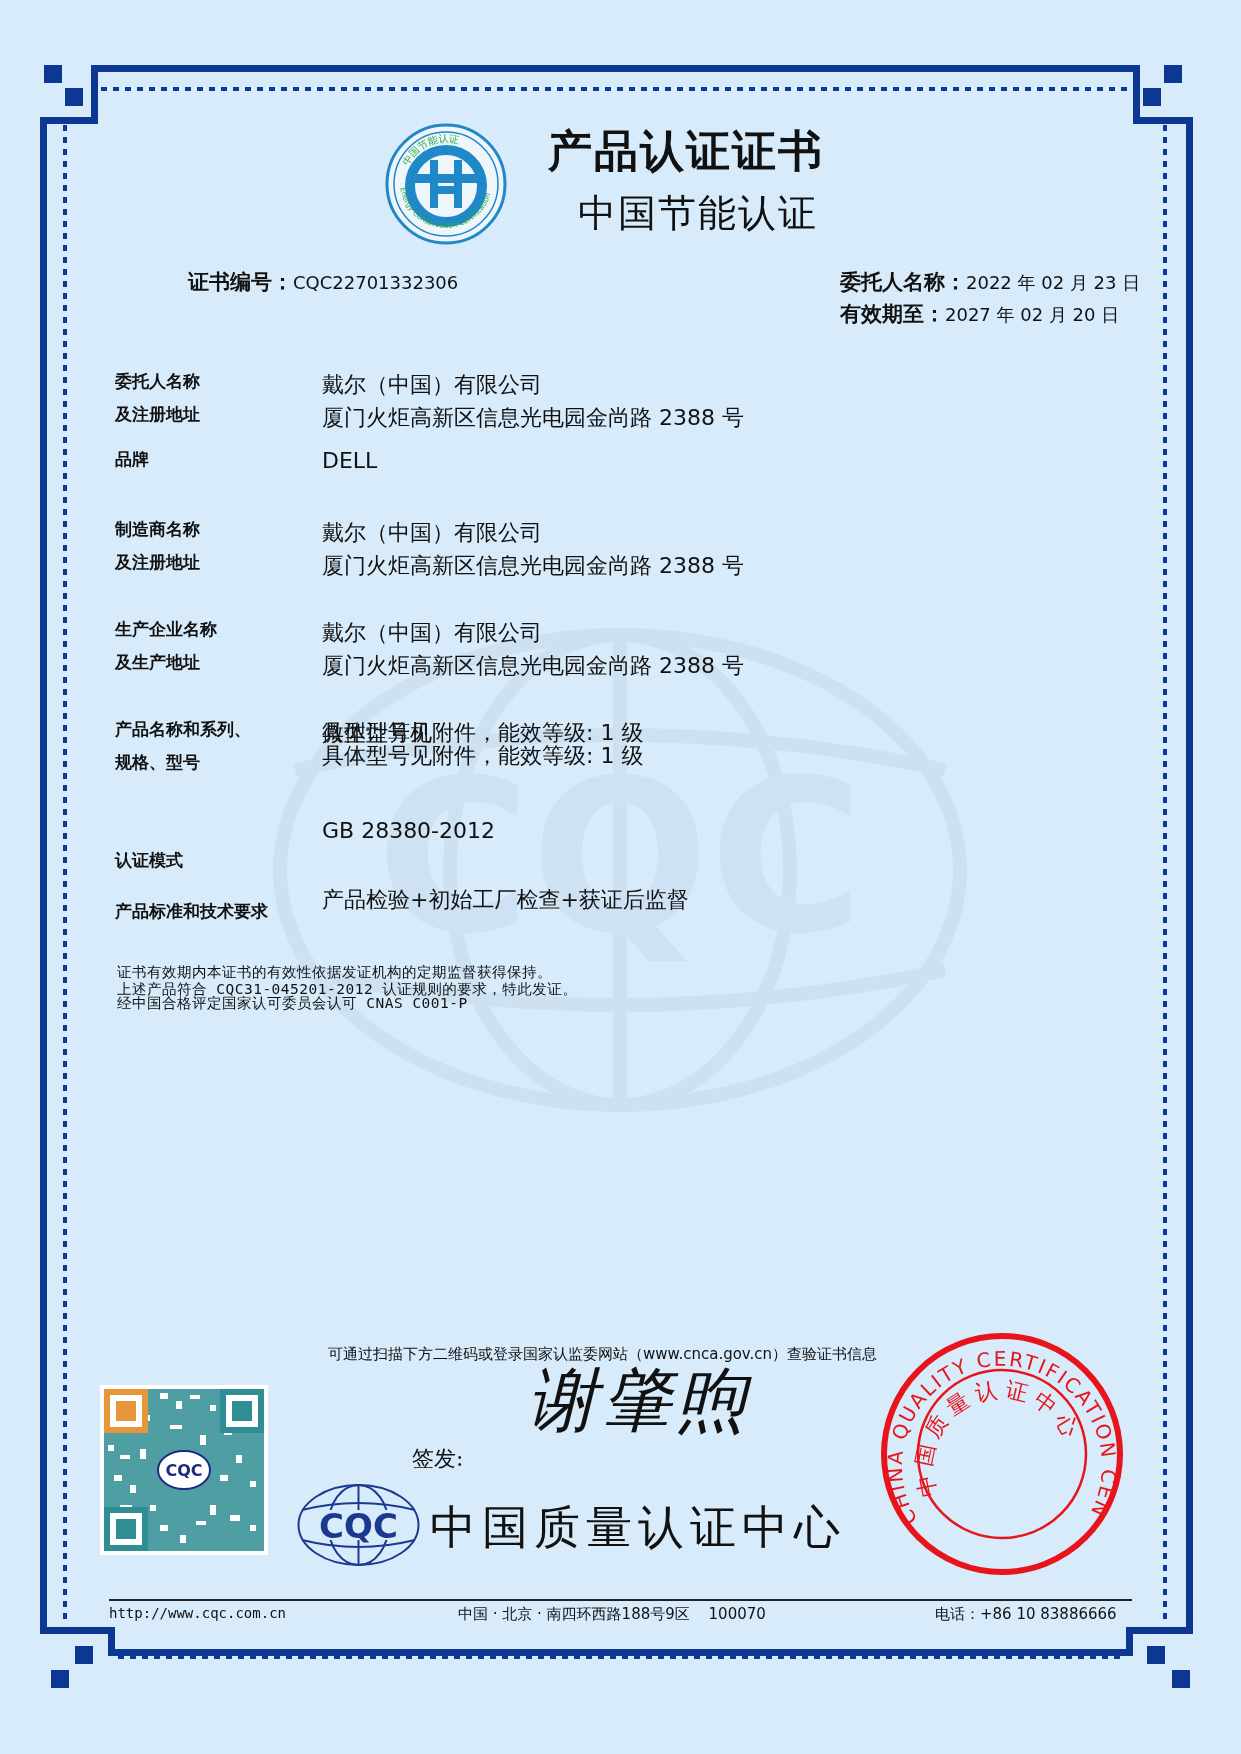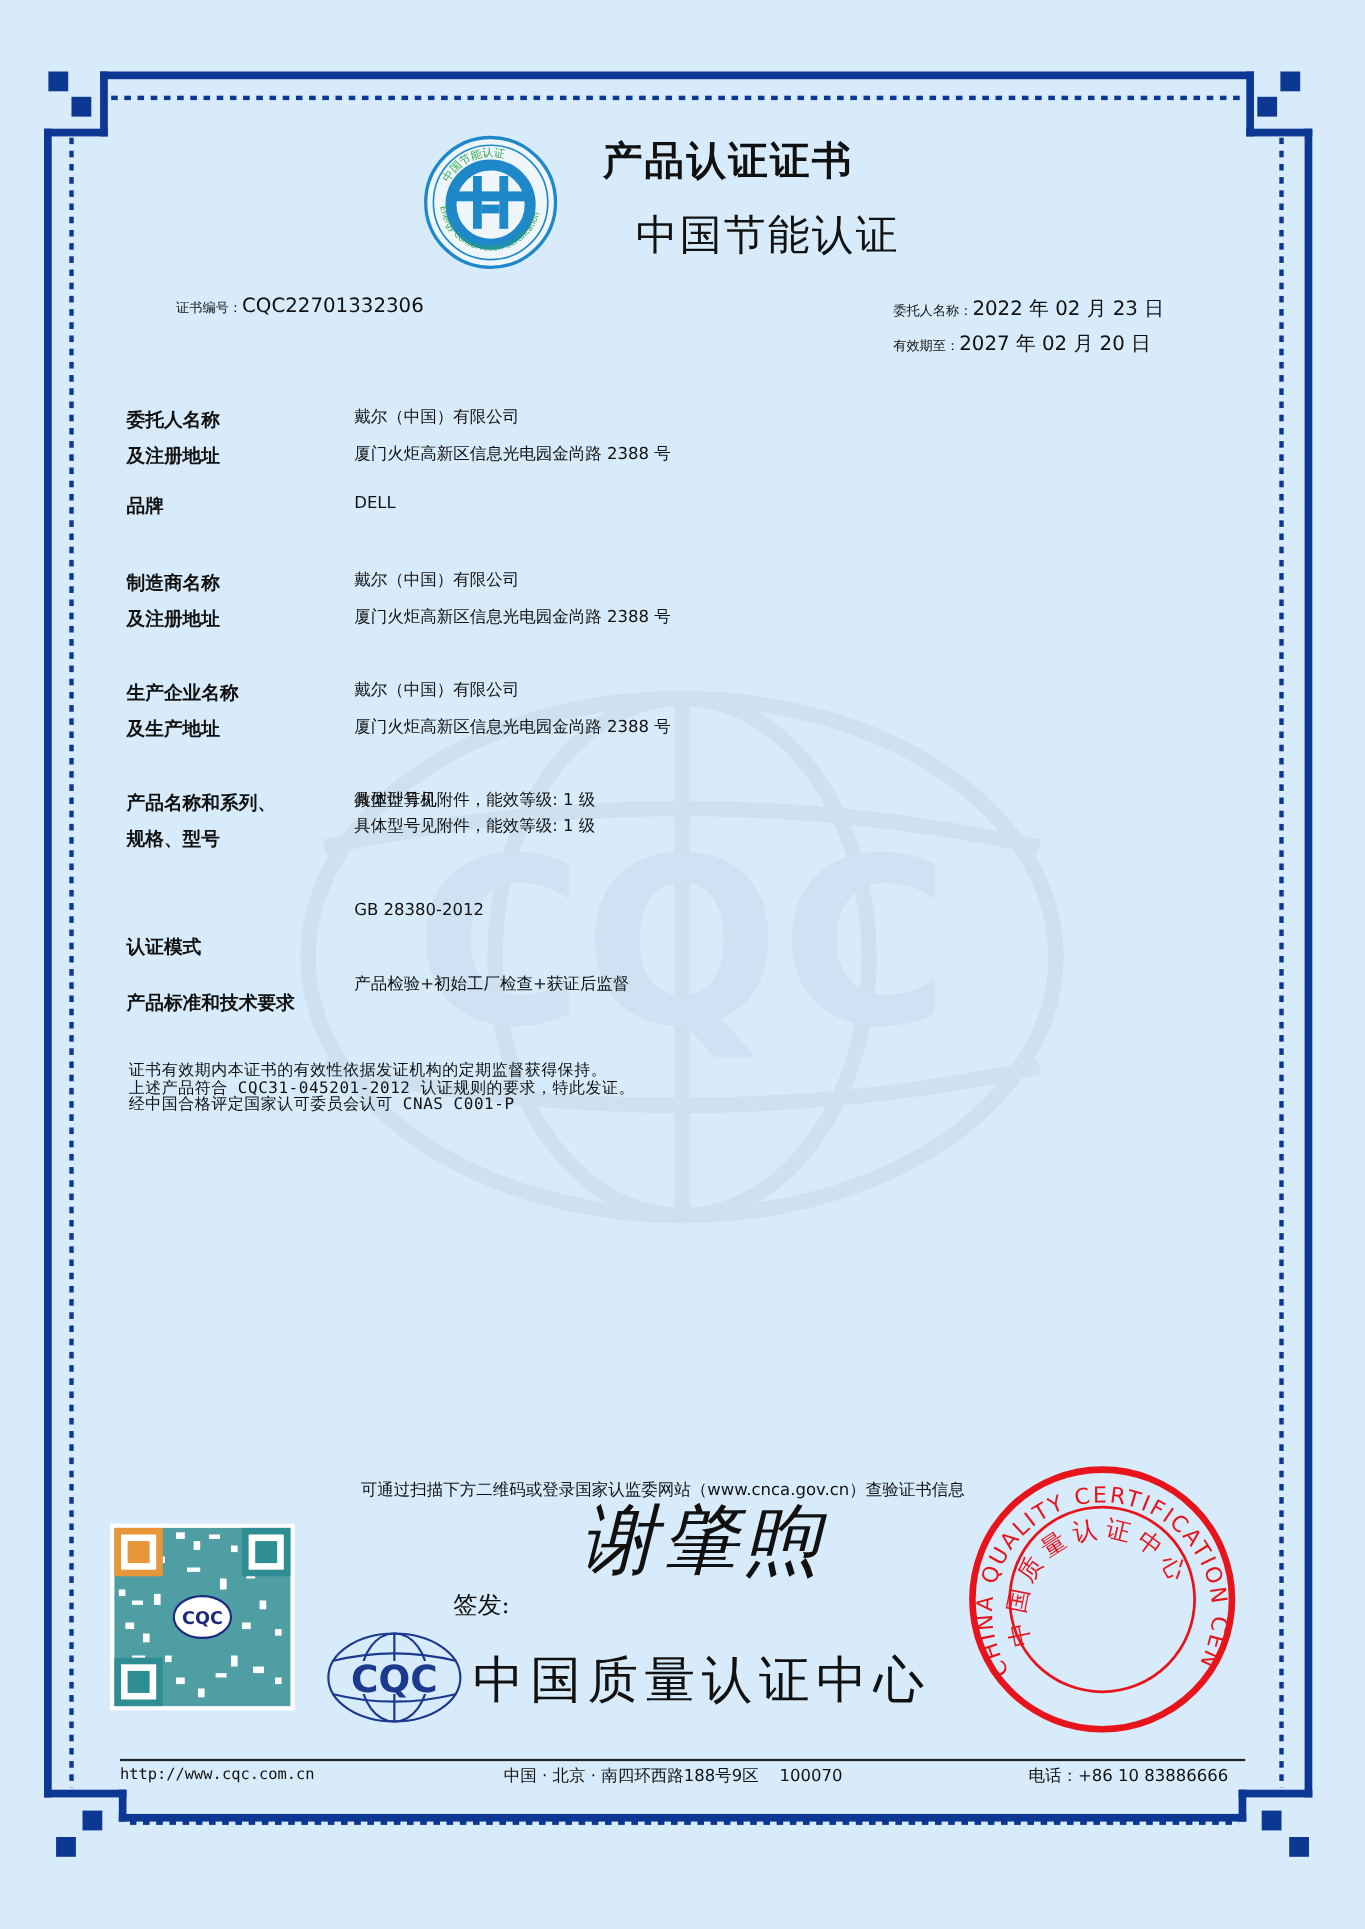--- a/index.html
+++ b/index.html
@@ -8,26 +8,26 @@
   .abs { position:absolute; }
   .frame-seg { position:absolute; background:#0c3793; }
   .dash-h { position:absolute; height:4px;
             background-image:linear-gradient(to right,#0c3793 0,#0c3793 6px,transparent 6px,transparent 12px);
             background-size:12px 4px; }
   .dash-v { position:absolute; width:4px;
             background-image:linear-gradient(to bottom,#0c3793 0,#0c3793 6px,transparent 6px,transparent 12px);
             background-size:4px 12px; }
   .corner-sq { position:absolute; width:18px; height:18px; background:#0c3793; }
 
-  .title { font-family:"DejaVu Sans", sans-serif; font-weight:bold; font-size:36px; letter-spacing:2px; }
+  .title { font-family:"DejaVu Sans", sans-serif; font-weight:bold; font-size:44px; letter-spacing:2px; }
   .subtitle { font-family:"DejaVu Sans", sans-serif; font-size:38px; letter-spacing:2px; }
   .meta { font-size:18px; }
-  .meta b { font-family:"DejaVu Serif", serif; font-weight:normal; font-size:12px; }
+  .meta b { font-family:"DejaVu Serif", serif; font-weight:bold; font-size:21px;margin-left:28px; }
   .label { position:absolute; left:115px; font-weight:bold; font-size:17px; }
-  .value { position:absolute; left:322px; font-size:15px; }
+  .value { position:absolute; left:322px; font-size:22px; }
   .note { position:absolute; left:117px; font-family:"DejaVu Sans Mono", monospace; font-size:14.5px; letter-spacing:0.5px; }
   .footer-text { position:absolute; top:1605px; font-size:15px; }
   .watermark { position:absolute; left:265px; top:620px; width:710px; height:500px; opacity:0.35; }
 </style>
 </head>
 <body>
 
 <div>
 
   <div class="frame-seg" style="left:91px; top:65px; width:969px; height:7px;"></div>

